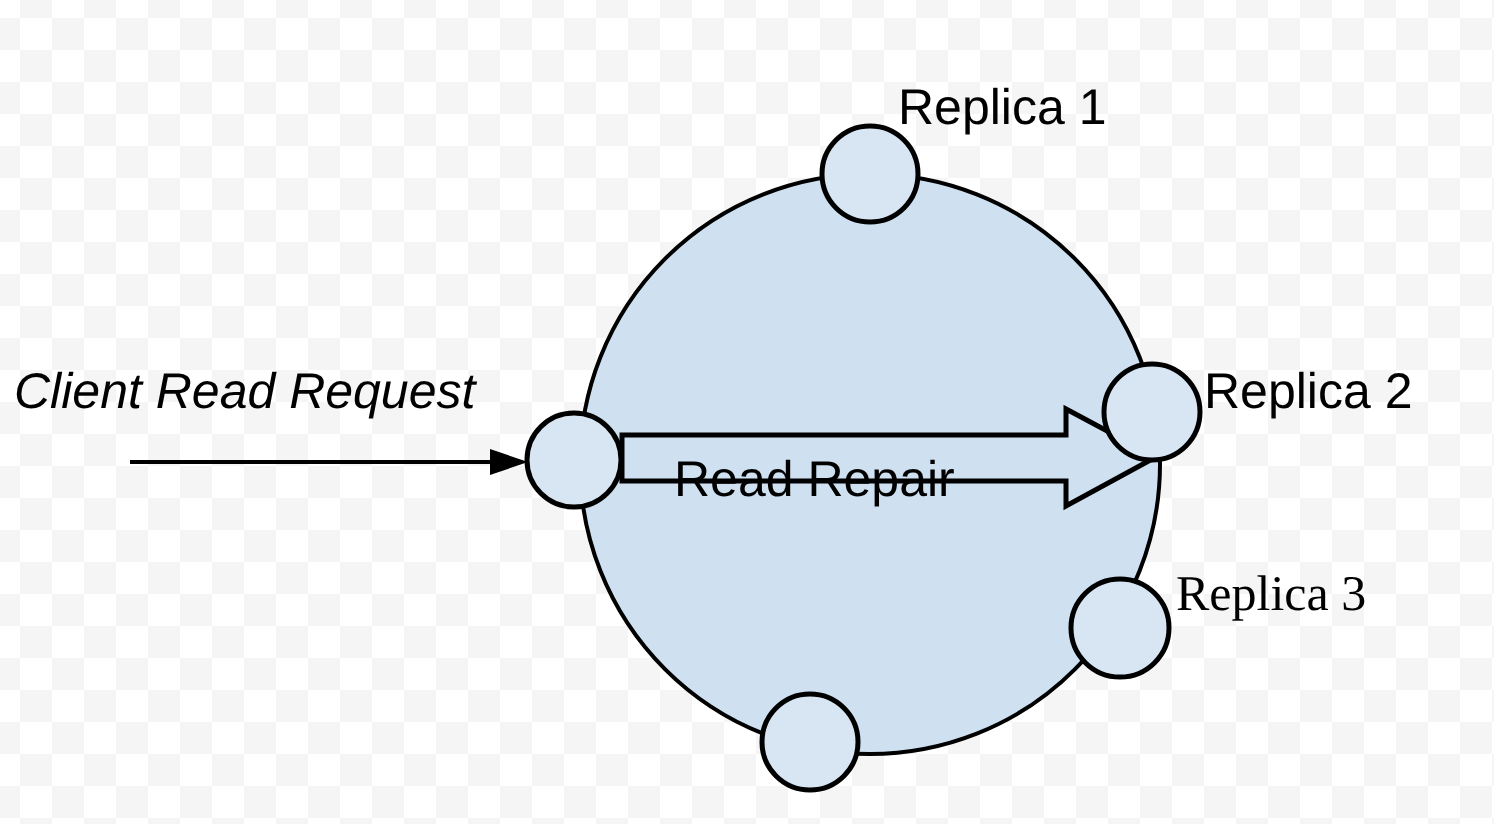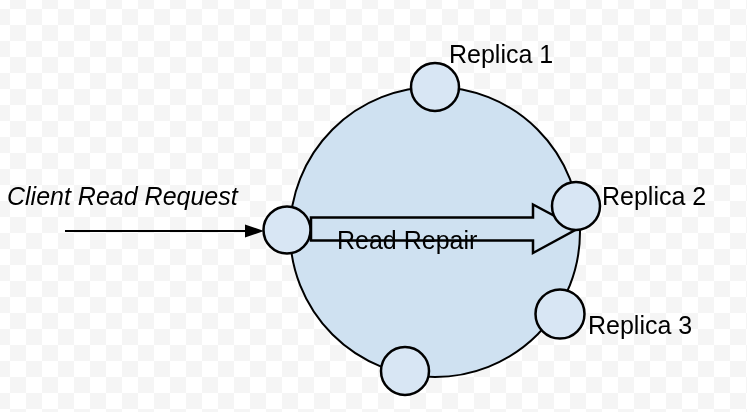--- a/index.html
+++ b/index.html
@@ -78,15 +78,15 @@
   </svg>
 
   <div class="label" style="left:7px; top:182px;font-style:italic;">Client Read Request</div>
 
   <div class="label" style="left:337px; top:198px;margin-top:28px;">Read Repair</div>
 
   <div class="label" style="left:449px; top:40px;">Replica 1</div>
 
   <div class="label" style="left:602px; top:182px;">Replica 2</div>
 
-  <div class="label" style="left:588px; top:311px;">Replica 3</div>
+  <div class="label" style="left:588px; top:284px;font-family:Liberation Serif, serif;">Replica 3</div>
 
 </div>
 
 </body></html>

